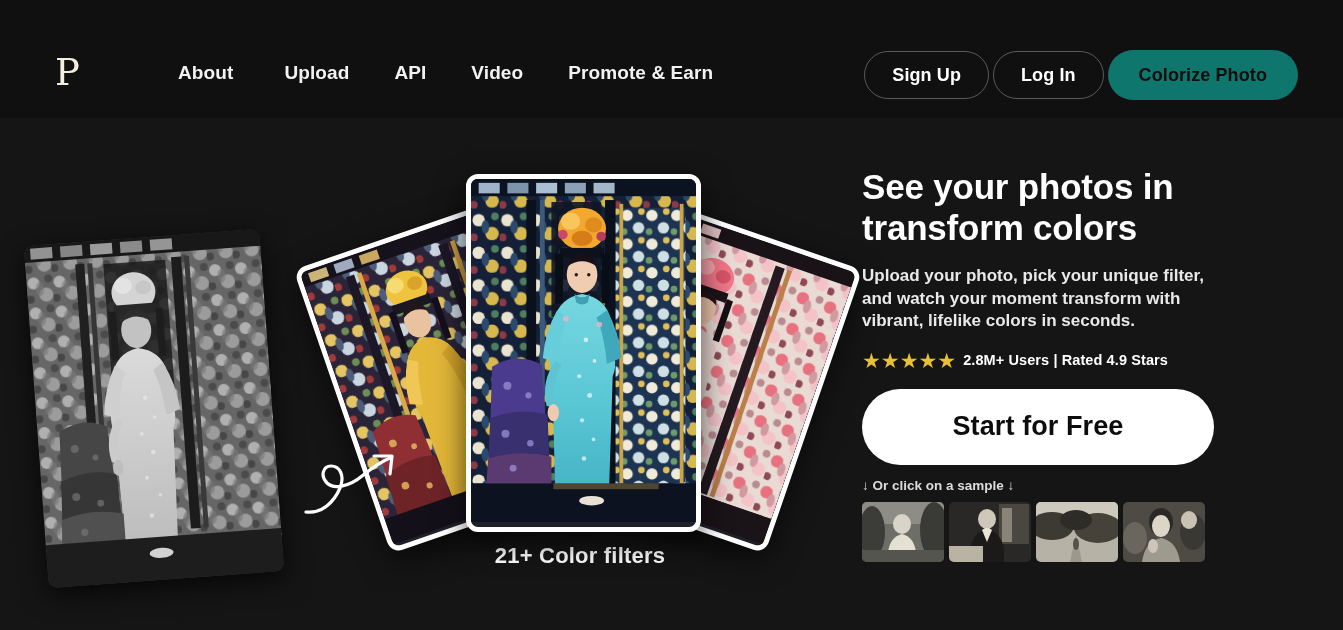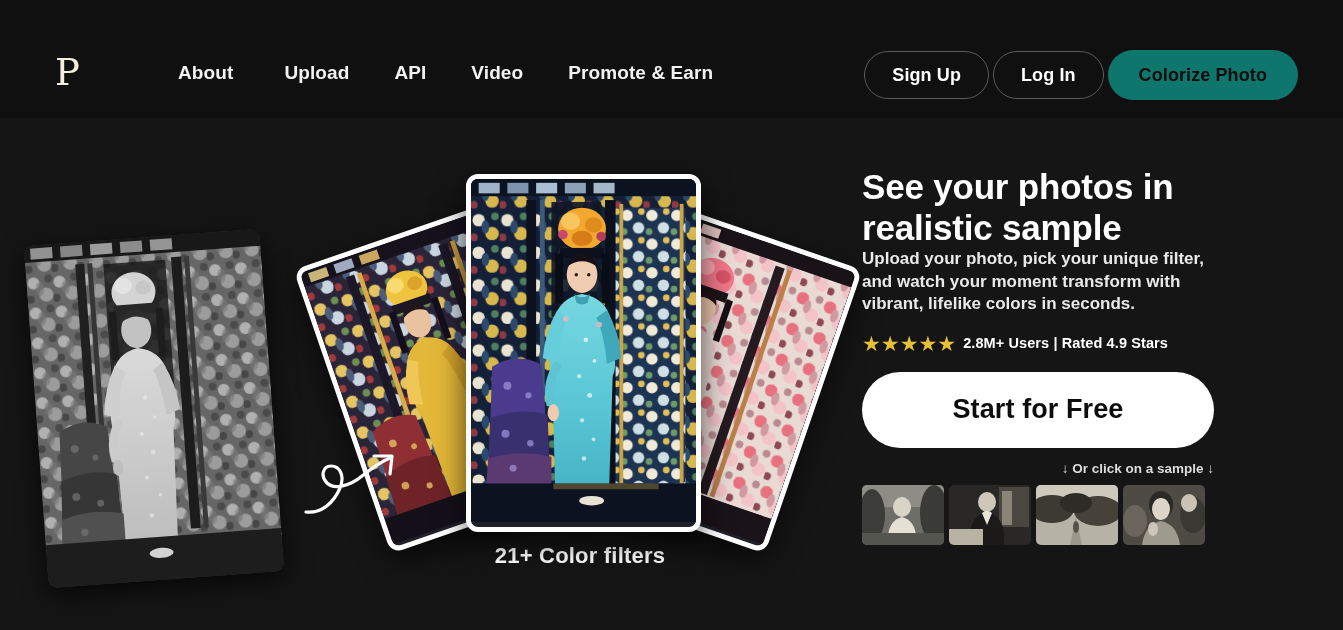--- a/index.html
+++ b/index.html
@@ -157,21 +157,21 @@
   .right-col { position: absolute; left: 862px; top: 166px; width: 400px; }
   .headline {
     font-size: 35px;
     line-height: 41px;
     font-weight: 800;
     color: #ffffff;
     letter-spacing: -0.2px;
     max-width: 340px;
   }
   .subhead {
-    margin-top: 0;
+    margin-top: 17px;
     font-size: 17px;
     line-height: 22.5px;
     font-weight: 600;
     color: #e9e9e9;
     max-width: 345px;
   }
   .rating-row {
     margin-top: 17px;
     display: flex;
     align-items: center;
@@ -196,21 +196,21 @@
     justify-content: center;
     font-size: 27px;
     font-weight: 700;
     color: #0d0d0d;
     cursor: pointer;
     letter-spacing: 0.1px;
   }
   .sample-hint {
     margin-top: 13px;
     width: 352px;
-    text-align: right;
+    text-align: left;
     font-size: 13.5px;
     font-weight: 600;
     color: #dcdcdc;
   }
   .samples {
     margin-top: 9px;
     width: 352px;
     display: flex;
     gap: 5px;
   }
@@ -514,21 +514,21 @@
 
   <svg class="arrow-doodle" viewBox="0 0 110 80">
     <path d="M6 72 C22 74, 34 62, 40 48 C45 36, 40 26, 31 26 C23 26, 20 36, 27 43 C34 50, 50 46, 62 36 C72 28, 80 22, 90 18" fill="none" stroke="#ffffff" stroke-width="3.2" stroke-linecap="round"></path>
     <path d="M74 16 L92 16 L90 34" fill="none" stroke="#ffffff" stroke-width="3.2" stroke-linecap="round" stroke-linejoin="round"></path>
   </svg>
 
   <div class="filters-caption">21+ Color filters</div>
 
   <div class="right-col">
 
-    <h1 class="headline">See your photos in realistic sample</h1>
+    <h1 class="headline">See your photos in transform colors</h1>
 
     <p class="subhead">Upload your photo, pick your unique filter, and watch your moment transform with vibrant, lifelike colors in seconds.</p>
 
     <div class="rating-row">
       <span class="stars">★★★★★</span>
       <span class="rating-text">2.8M+ Users | Rated 4.9 Stars</span>
     </div>
 
     <button class="cta">Start for Free</button>
 

